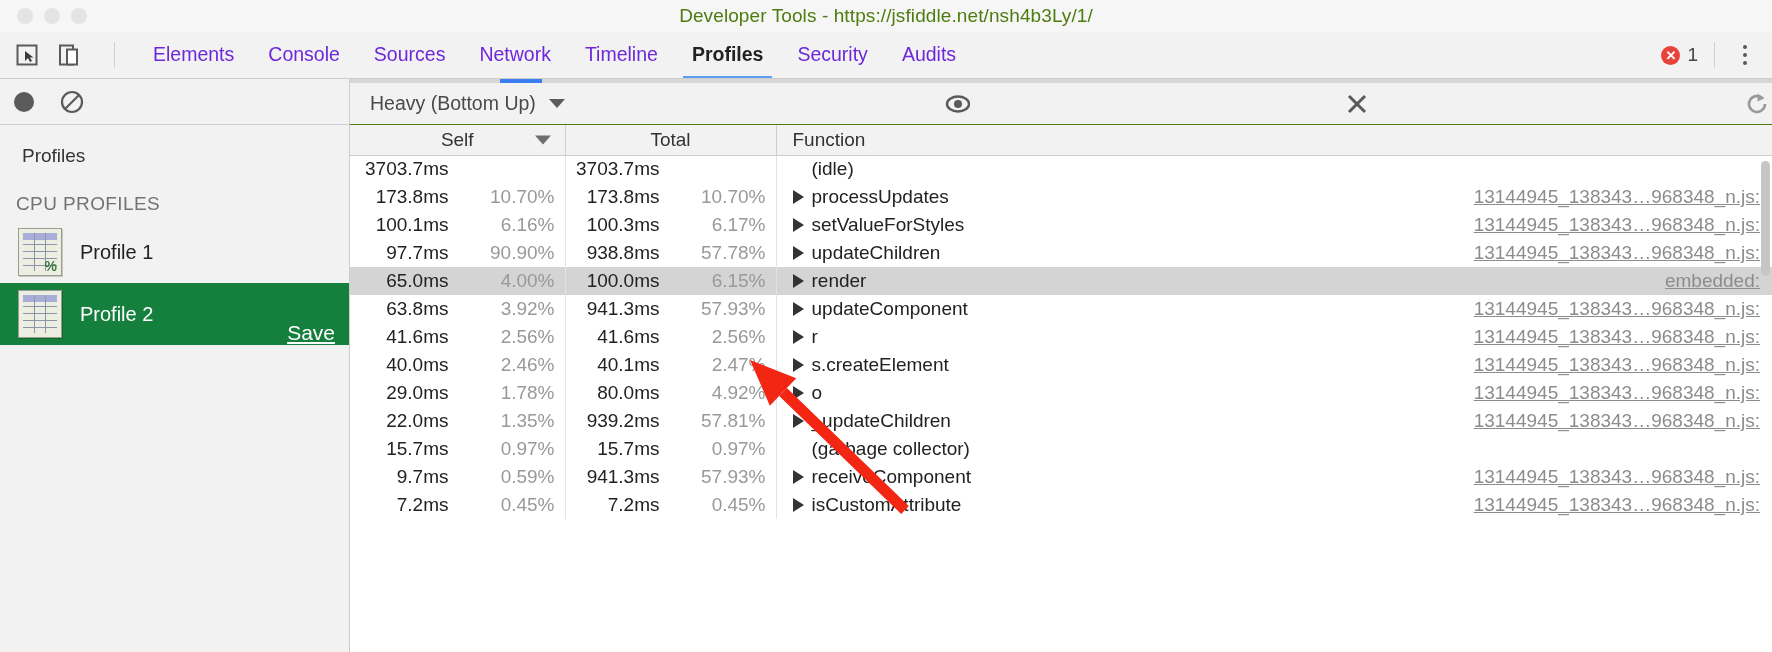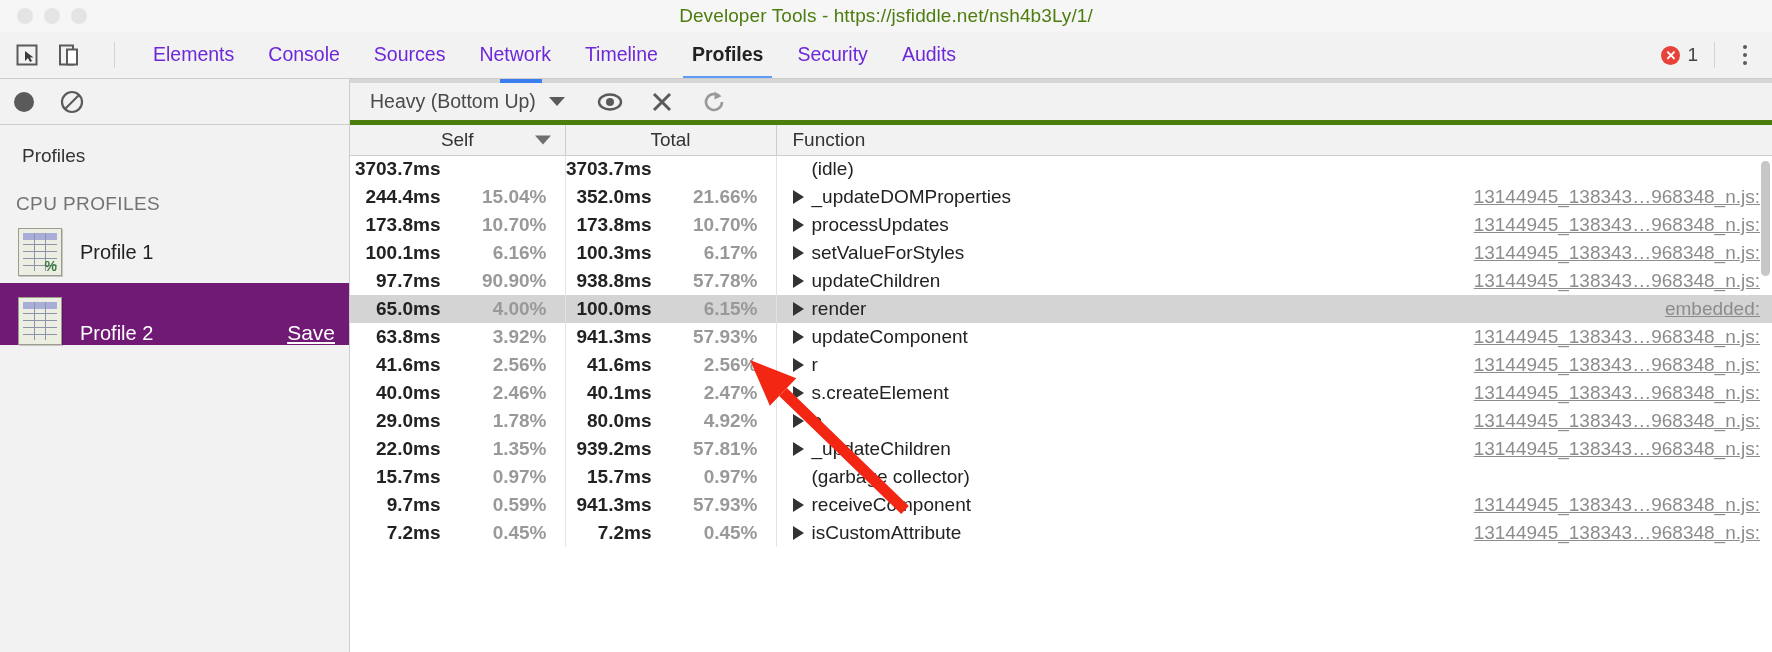--- a/index.html
+++ b/index.html
@@ -84,21 +84,21 @@
   .clear-ico { width:24px; height:24px; cursor:pointer; }
   .sec-title { font-size:19px; color:#333; padding:20px 0 0 22px; }
   .sec-label {
     font-size:19px; color:#737373; letter-spacing:0.4px;
     padding:26px 0 6px 16px;
   }
   .profile-row {
     display:flex; align-items:center; height:62px;
     padding-left:18px; cursor:pointer; position:relative;
   }
-  .profile-row.selected { background:#701a75;align-items:flex-end; }
+  .profile-row.selected { background:#15803d; }
   .profile-row.selected .p-name { color:#fff; }
   .p-icon {
     width:44px; height:48px; flex:0 0 44px; position:relative;
     border:1px solid #9d9d8f; background:#edeee2;
     box-shadow:1px 1px 0 rgba(0,0,0,.18);
     overflow:hidden;
   }
   .p-icon .hdr { position:absolute; top:4px; left:4px; right:4px; height:7px; background:#a8aed8; }
   .p-icon .ln { position:absolute; left:4px; right:4px; height:1px; background:#8d93a8; }
   .p-icon .vl { position:absolute; top:4px; bottom:4px; width:1px; background:#8d93a8; }
@@ -115,21 +115,22 @@
   
   .right { flex:1; background:#fff; display:flex; flex-direction:column; position:relative; }
   .progress-track {
     height:4px; background:#d6d6d6; width:100%;
     position:relative; flex:0 0 4px;
   }
   .progress-fill { position:absolute; top:0; height:4px; background:#3b7ef0; }
   .right-toolbar {
     height:42px; display:flex; align-items:center;
     background:#f2f2f2; padding-left:20px; gap:0;
-    border-bottom:5px solid #4d7c0f;
+    border-bottom:1px solid #4d7c0f;
+    justify-content:space-between;
   }
   .view-select {
     font-size:19.5px; color:#4a4a4a; display:flex;
     align-items:center; gap:13px; cursor:pointer;
   }
   .caret {
     width:0; height:0; border-left:8px solid transparent;
     border-right:8px solid transparent; border-top:9px solid #5a5a5a;
   }
   .rt-ico {
@@ -153,21 +154,21 @@
     position:absolute; right:14px; top:50%; transform:translateY(-50%);
     width:0; height:0; border-left:8px solid transparent;
     border-right:8px solid transparent; border-top:9px solid #6e6e6e;
   }
   td {
     height:28px; font-size:19px; color:#222;
     border-right:1px solid #e3e3e3; padding:0;
     white-space:nowrap; overflow:hidden;
   }
   tr.row.sel td { background:#d4d4d4; }
-  .cell-num { display:flex; align-items:center; justify-content:flex-end; padding-right:18px;font-weight:bold; }
+  .cell-num { display:flex; align-items:center; justify-content:flex-end; padding-right:10px; }
   .ms { text-align:right; }
   .pct-v { color:#999; width:92px; display:inline-block; text-align:right; margin-left:14px; }
   td.fn { border-right:none; padding-left:16px; position:relative; }
   .fn-inner { display:flex; align-items:center; }
   .tri {
     width:0; height:0; border-top:7px solid transparent;
     border-bottom:7px solid transparent; border-left:11px solid #333;
     margin-right:8px; flex:0 0 11px; cursor:pointer;
   }
   .tri.hidden { visibility:hidden; }
@@ -345,41 +346,20 @@
               <td class="fn">
                 <div class="fn-inner">
                   <span class="tri hidden"></span>
                   <span class="fn-name">(idle)</span>
                 </div>
               </td>
             </tr>
             <tr class="row">
               <td>
                 <div class="cell-num">
-                  <span class="ms">244.4ms</span>
-                  <span class="pct-v">15.04%</span>
-                </div>
-              </td>
-              <td>
-                <div class="cell-num">
-                  <span class="ms">352.0ms</span>
-                  <span class="pct-v">21.66%</span>
-                </div>
-              </td>
-              <td class="fn">
-                <div class="fn-inner">
-                  <span class="tri"></span>
-                  <span class="fn-name">_updateDOMProperties</span>
-                </div>
-                <span class="src-link">13144945_138343…968348_n.js:</span>
-              </td>
-            </tr>
-            <tr class="row">
-              <td>
-                <div class="cell-num">
                   <span class="ms">173.8ms</span>
                   <span class="pct-v">10.70%</span>
                 </div>
               </td>
               <td>
                 <div class="cell-num">
                   <span class="ms">173.8ms</span>
                   <span class="pct-v">10.70%</span>
                 </div>
               </td>

